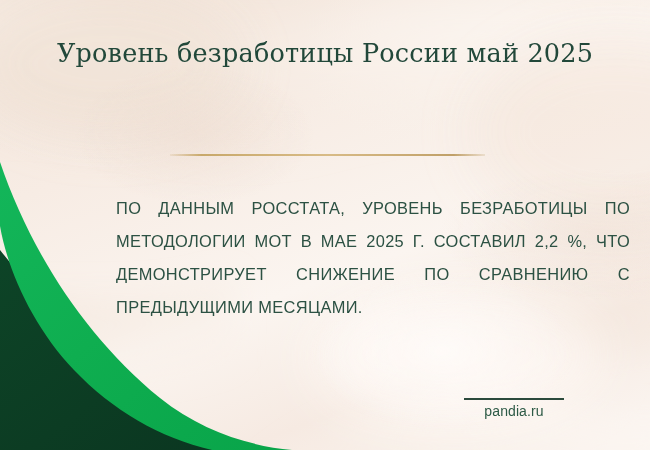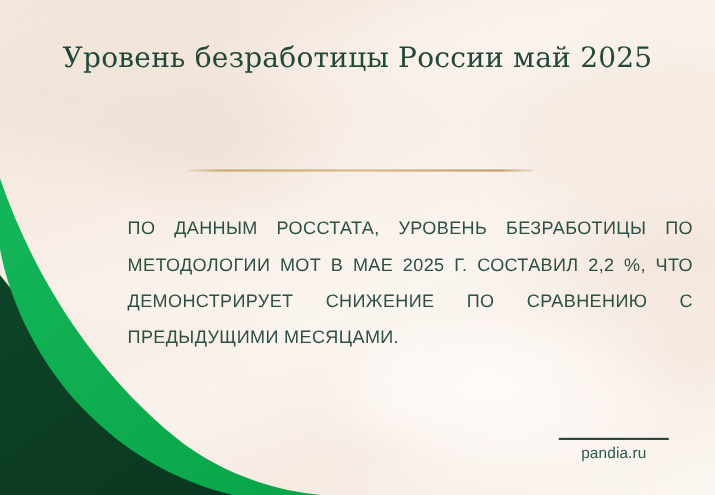--- a/index.html
+++ b/index.html
@@ -98,21 +98,21 @@
     font-size: 16.4px;
     line-height: 33px;
     letter-spacing: 0.35px;
     color: #2c5143;
     text-transform: uppercase;
     margin-left: 48px;
   }
 
   .footer {
     position: absolute;
-    left: 508px;
+    left: 464px;
     top: 398px;
     width: 100px;
     text-align: center;
   }
   .footer-rule {
     height: 1.5px;
     background: #2b4a3c;
     width: 100%;
   }
   .footer-label {

